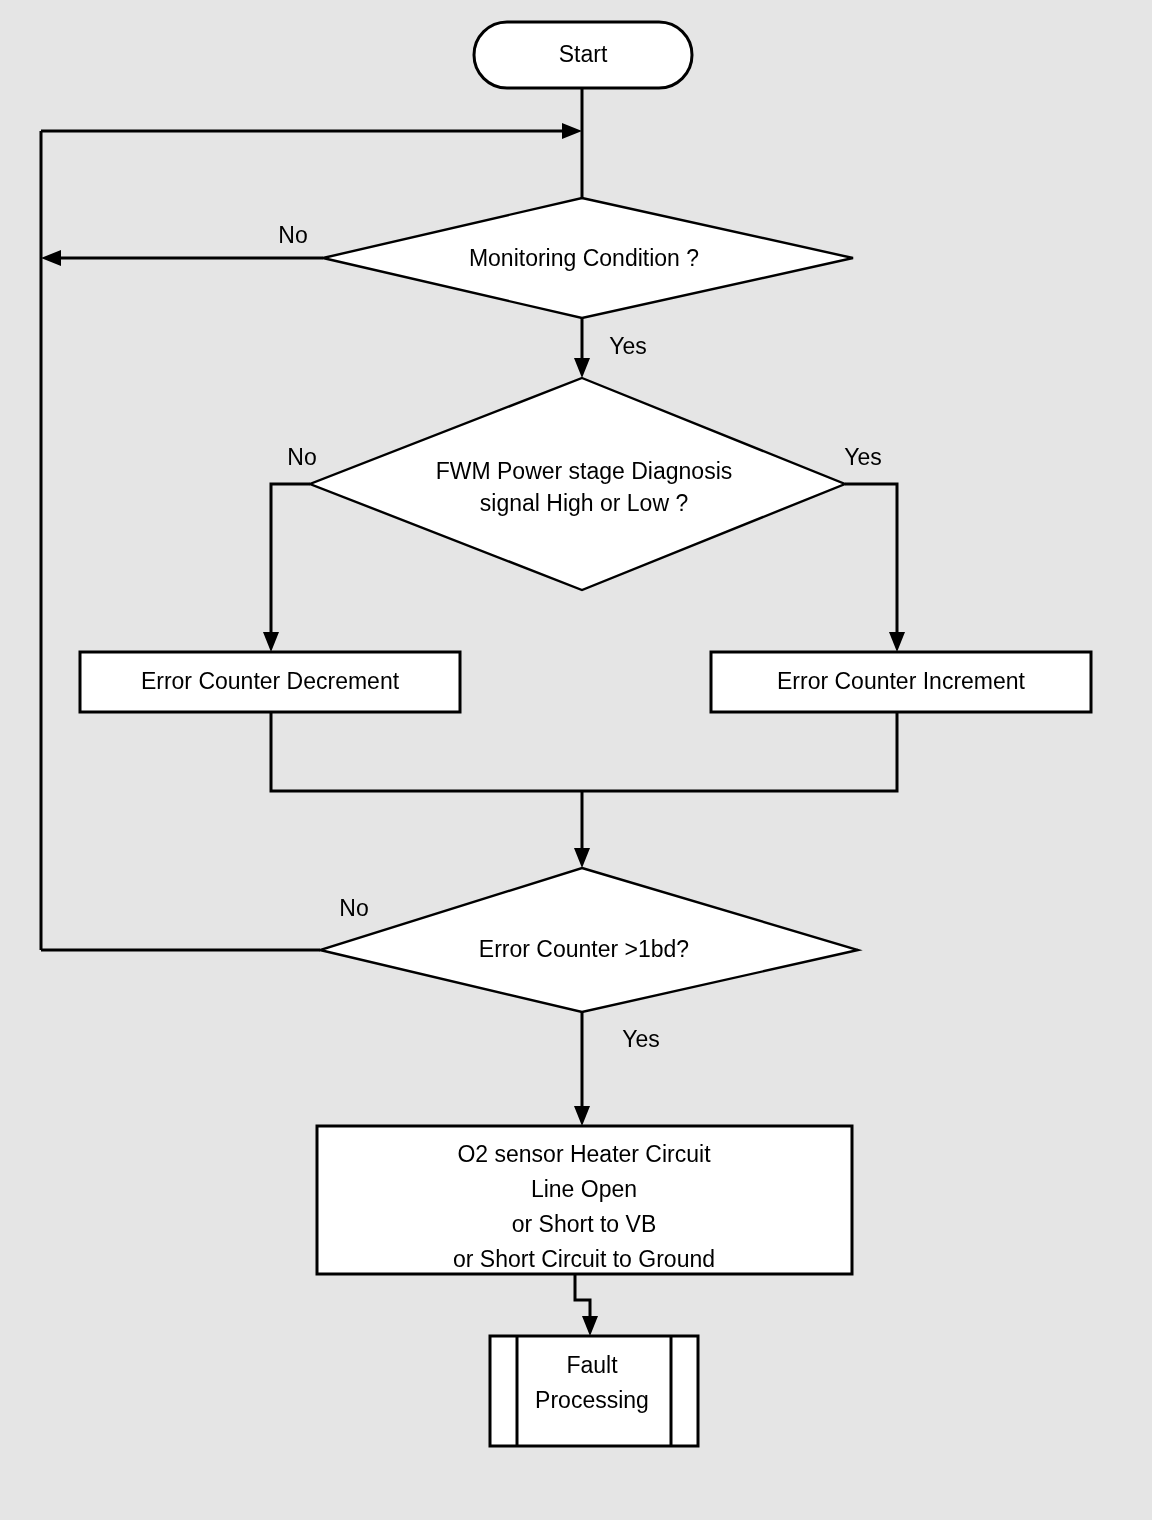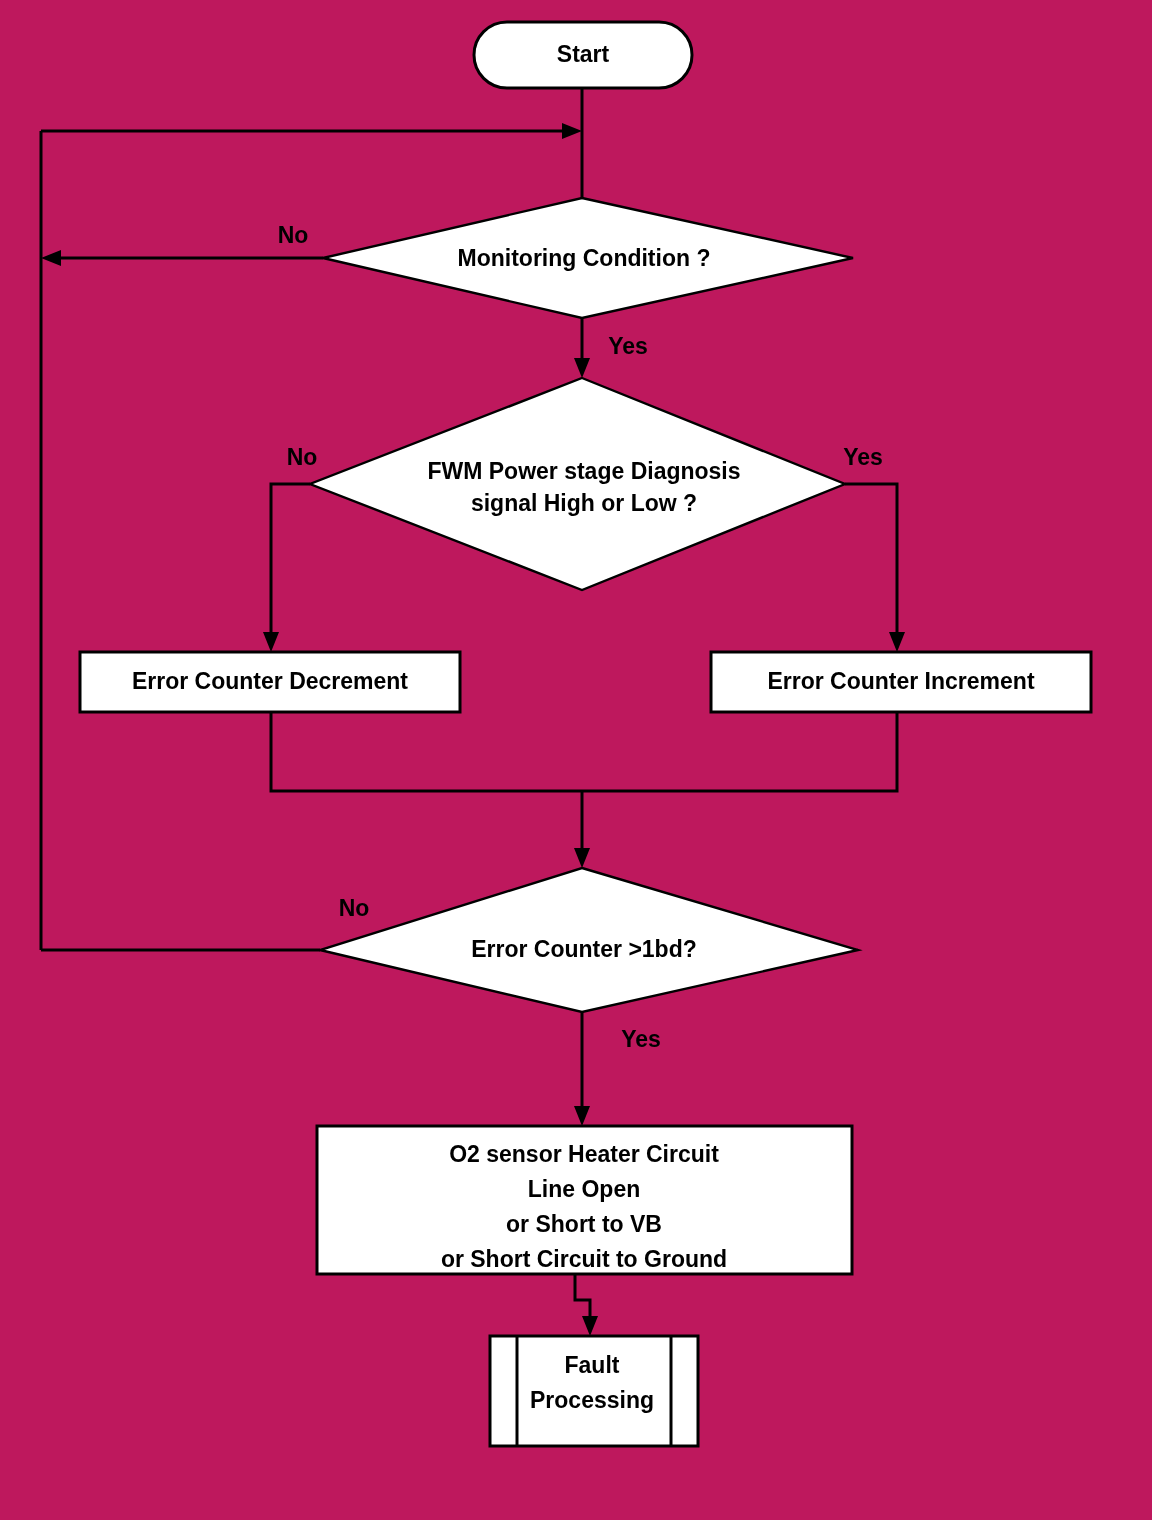--- a/index.html
+++ b/index.html
@@ -11,22 +11,21 @@
   body {
     width: 1152px;
     height: 1520px;
     font-family: "Liberation Sans", sans-serif;
     overflow: hidden;
   }
   #flowchart-root {
     position: relative;
     width: 1152px;
     height: 1520px;
-    background: #be185d;
-    font-weight: bold;
+    background: #e5e5e5;
   }
   svg.flow-canvas {
     position: absolute;
     top: 0;
     left: 0;
     width: 1152px;
     height: 1520px;
     display: block;
   }
   .shape-stroke {

